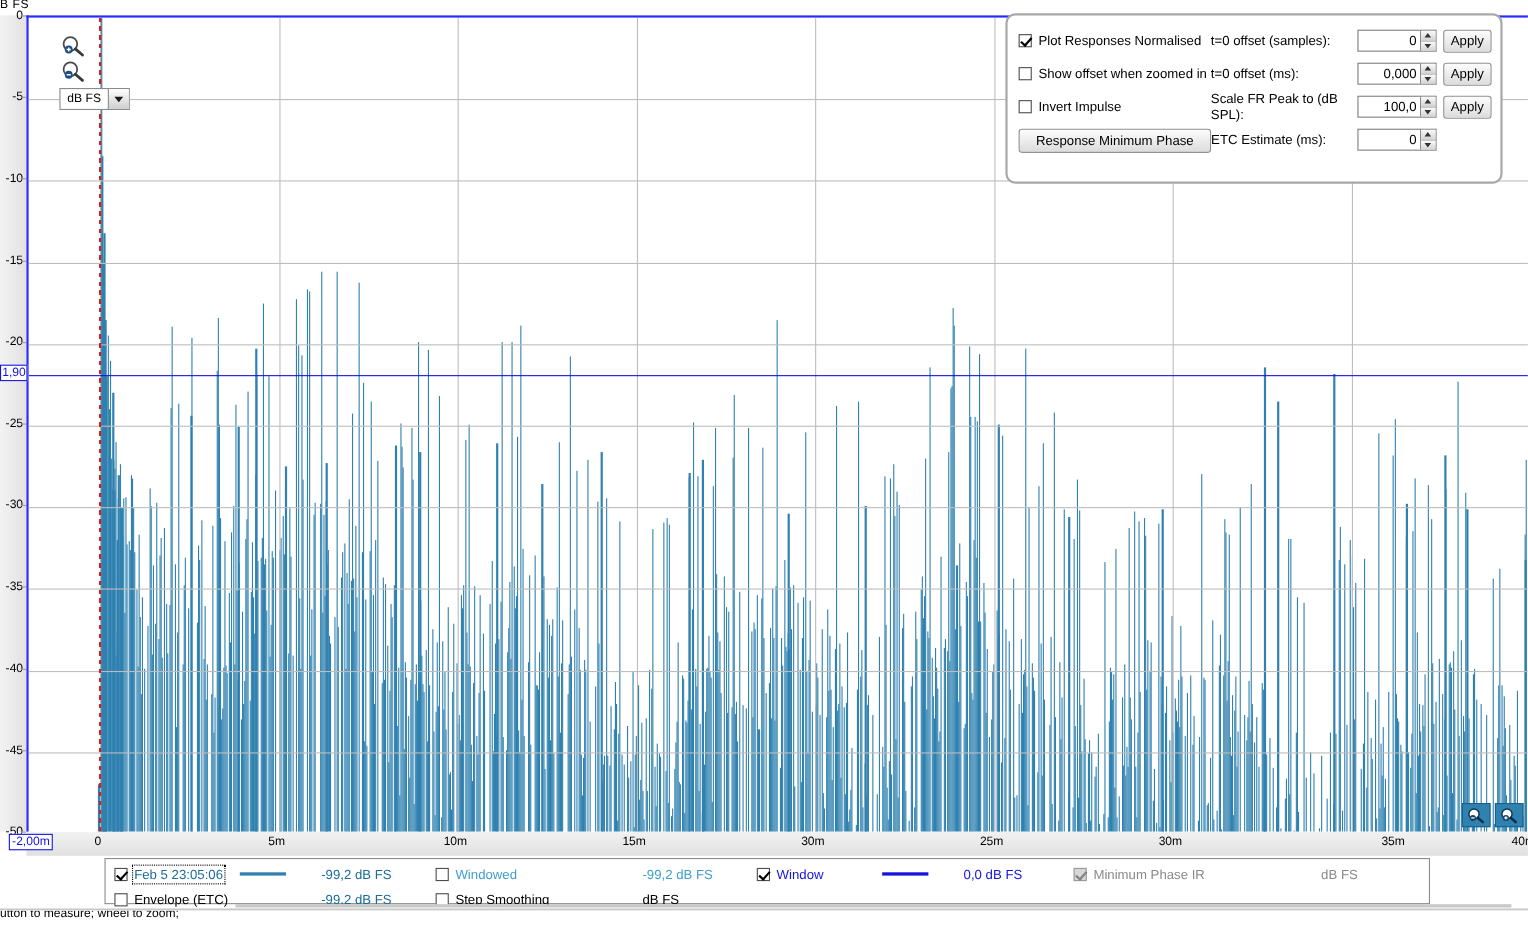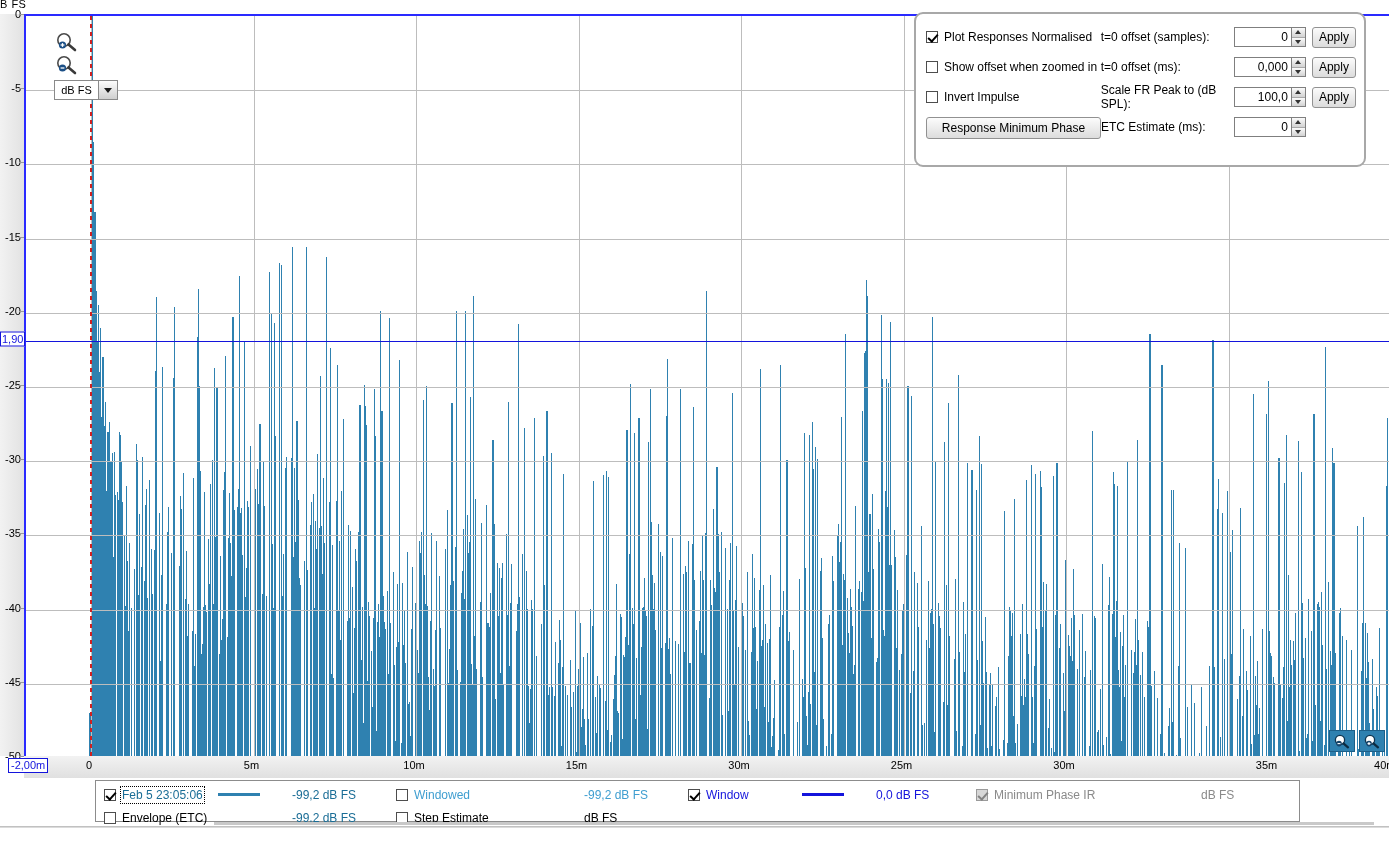--- a/index.html
+++ b/index.html
@@ -1277,34 +1277,37 @@
         <span class="lg-lbl" style="color: rgb(0, 0, 0);">Envelope (ETC)</span>
       </div>
       <div class="lg-row lg-val" style="left: 196px; top: 26px; color: rgb(26, 109, 150);">-99,2 dB FS</div>
       <div class="lg-row lg-item" style="left: 300px; top: 3px;">
         <span class="cb"></span>
         <span class="lg-lbl" style="color: rgb(63, 158, 208);">Windowed</span>
       </div>
       <div class="lg-row lg-val" style="left: 488px; top: 3px; color: rgb(63, 158, 208);">-99,2 dB FS</div>
       <div class="lg-row lg-item" style="left: 300px; top: 26px;">
         <span class="cb"></span>
-        <span class="lg-lbl" style="color: rgb(0, 0, 0);">Step Estimate</span>
+        <span class="lg-lbl" style="color: rgb(0, 0, 0);">Step Smoothing</span>
       </div>
       <div class="lg-row lg-val" style="left: 488px; top: 26px; color: rgb(0, 0, 0);">dB FS</div>
       <div class="lg-row lg-item" style="left: 592px; top: 3px;">
         <span class="cb checked"></span>
         <span class="lg-lbl" style="color: rgb(20, 20, 220);">Window</span>
       </div>
       <div class="lg-row" style="left: 706px; top: 3px;">
         <span class="swatch" style="background: rgb(20, 20, 220);"></span>
       </div>
       <div class="lg-row lg-val" style="left: 780px; top: 3px; color: rgb(20, 20, 220);">0,0 dB FS</div>
       <div class="lg-row lg-item" style="left: 880px; top: 3px;">
         <span class="cb checked disabled"></span>
         <span class="lg-lbl" style="color: rgb(138, 138, 138);">Minimum Phase IR</span>
       </div>
       <div class="lg-row lg-val" style="left: 1105px; top: 3px; color: rgb(138, 138, 138);">dB FS</div>
     </div>
   <div class="legend-shadow"></div>
 
   <div class="statusbar-top"></div>
+  <div class="statusbar">
+    <span class="st-text">utton to measure; wheel to zoom;</span>
+  </div>
 
 </div>
 
 </body></html>

